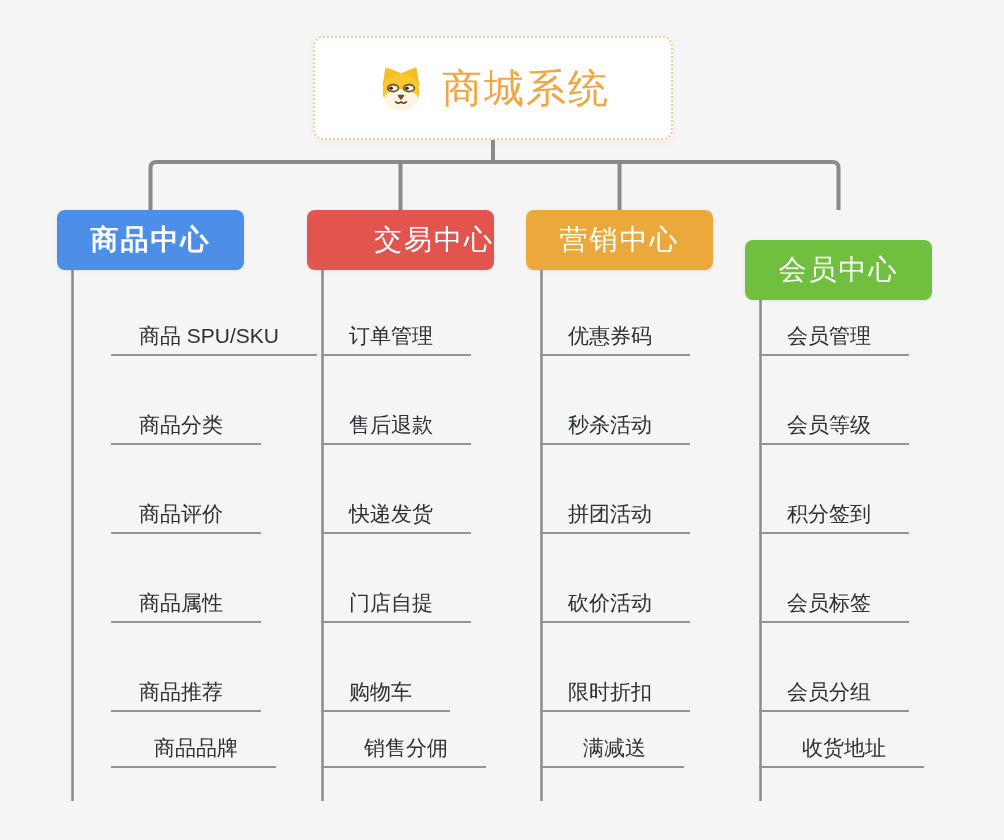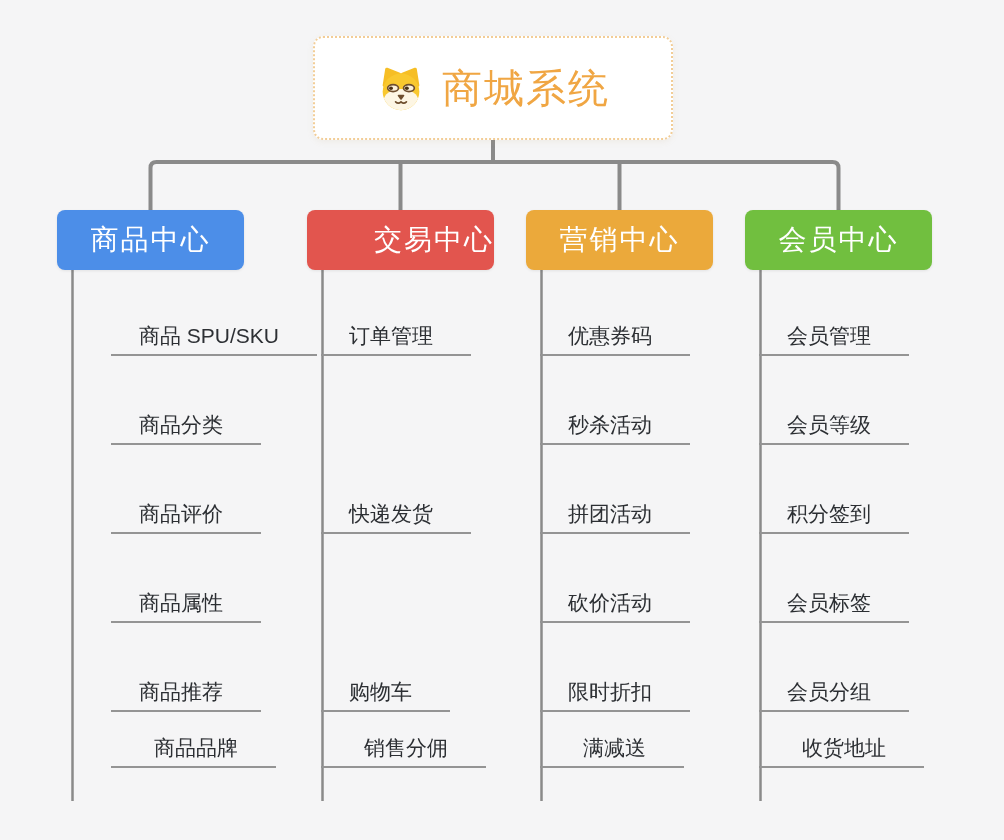--- a/index.html
+++ b/index.html
@@ -30,21 +30,21 @@
   .dog-icon{display:flex;align-items:center;}
 
   
   .branch{
     position:absolute;top:210px;width:187px;height:60px;
     border-radius:8px;
     display:flex;align-items:center;justify-content:center;
     color:#ffffff;font-size:28px;letter-spacing:2px;
     box-shadow:0 1px 3px rgba(0,0,0,.08);
   }
-  .b0{left:57px;}
+  .b0{left:57px;font-weight:bold;}
   .b1{left:307px;justify-content:flex-end;}
   .b2{left:526px;}
   .b3{left:745px;}
 
   
   .leaf{
     position:absolute;
     font-size:21px;color:#2c2f33;
     line-height:30px;
     padding:0 38px 3px 28px;
@@ -115,33 +115,35 @@
 
   <div class="branch b0" style="background: rgb(76, 142, 232);">
     <span>商品中心</span>
   </div>
   <div class="branch b1" style="background: rgb(226, 85, 78);">
     <span>交易中心</span>
   </div>
   <div class="branch b2" style="background: rgb(235, 169, 59);">
     <span>营销中心</span>
   </div>
-  <div class="branch b3" style="background: rgb(113, 191, 63);">
+  <div class="branch b3" style="background: rgb(113, 191, 63); margin-top: 30px;">
     <span>会员中心</span>
   </div>
 
   <div class="leaf c0 r0">商品 SPU/SKU</div>
   <div class="leaf c0 r1">商品分类</div>
   <div class="leaf c0 r2">商品评价</div>
   <div class="leaf c0 r3">商品属性</div>
   <div class="leaf c0 r4">商品推荐</div>
   <div class="leaf c0 r5">商品品牌</div>
 
   <div class="leaf c1 r0">订单管理</div>
+  <div class="leaf c1 r1">售后退款</div>
   <div class="leaf c1 r2">快递发货</div>
+  <div class="leaf c1 r3">门店自提</div>
   <div class="leaf c1 r4">购物车</div>
   <div class="leaf c1 r5">销售分佣</div>
 
   <div class="leaf c2 r0">优惠券码</div>
   <div class="leaf c2 r1">秒杀活动</div>
   <div class="leaf c2 r2">拼团活动</div>
   <div class="leaf c2 r3">砍价活动</div>
   <div class="leaf c2 r4">限时折扣</div>
   <div class="leaf c2 r5">满减送</div>
 

